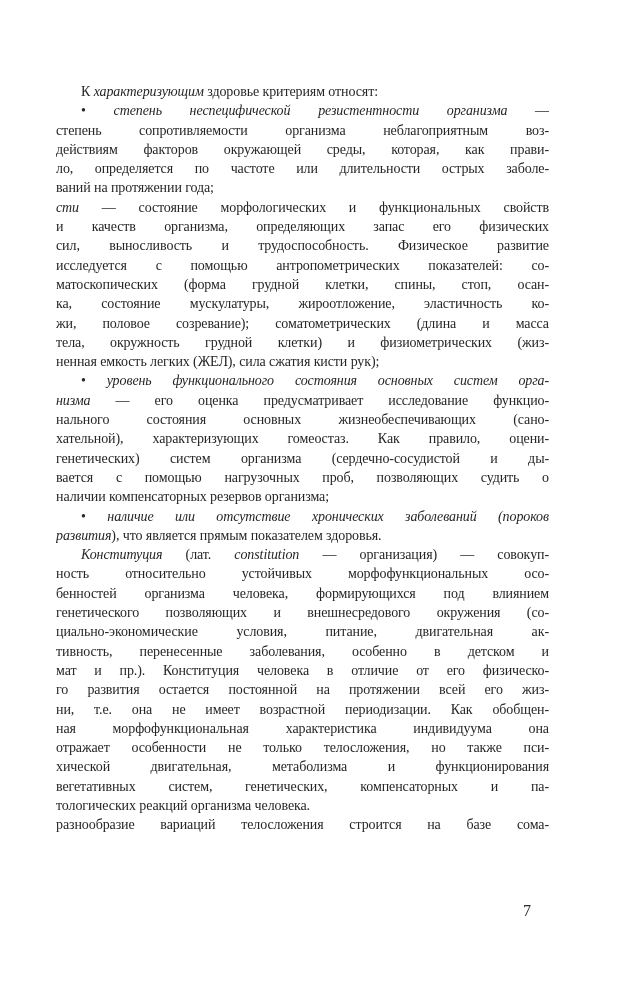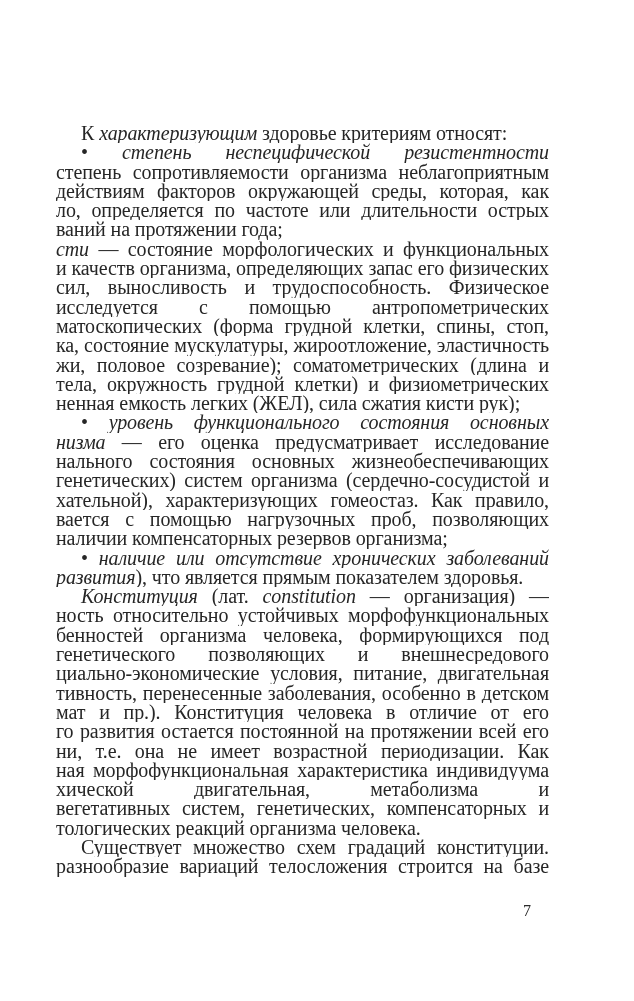--- a/index.html
+++ b/index.html
@@ -14,24 +14,23 @@
     background: #ffffff;
     overflow: hidden;
     font-family: "Liberation Serif", "DejaVu Serif", serif;
     color: #262626;
   }
   .text-block {
     position: absolute;
     left: 56px;
     top: 82px;
     width: 493px;
-    font-size: 20px;
+    font-size: 14px;
     line-height: 19.3px;
     letter-spacing: -0.1px;
-    margin-top: 42px;
   }
   .line {
     height: 19.3px;
     overflow: hidden;
     text-align: justify;
     text-align-last: justify;
     white-space: normal;
   }
   .line.last {
     text-align-last: left;
@@ -70,36 +69,36 @@
       <div class="line"><span>сил, выносливость и трудоспособность. Физическое развитие</span></div>
       <div class="line"><span>исследуется с помощью антропометрических показателей: со-</span></div>
       <div class="line"><span>матоскопических (форма грудной клетки, спины, стоп, осан-</span></div>
       <div class="line"><span>ка, состояние мускулатуры, жироотложение, эластичность ко-</span></div>
       <div class="line"><span>жи, половое созревание); соматометрических (длина и масса</span></div>
       <div class="line"><span>тела, окружность грудной клетки) и физиометрических (жиз-</span></div>
       <div class="line last"><span>ненная емкость легких (ЖЕЛ), сила сжатия кисти рук);</span></div>
       <div class="line indent"><span>• </span><em>уровень функционального состояния основных систем орга-</em></div>
       <div class="line"><em>низма</em><span> — его оценка предусматривает исследование функцио-</span></div>
       <div class="line"><span>нального состояния основных жизнеобеспечивающих (сано-</span></div>
+      <div class="line"><span>хательной), характеризующих гомеостаз. Как правило, оцени-</span></div>
       <div class="line"><span>генетических) систем организма (сердечно-сосудистой и ды-</span></div>
-      <div class="line"><span>хательной), характеризующих гомеостаз. Как правило, оцени-</span></div>
       <div class="line"><span>вается с помощью нагрузочных проб, позволяющих судить о</span></div>
       <div class="line last"><span>наличии компенсаторных резервов организма;</span></div>
       <div class="line indent"><span>• </span><em>наличие или отсутствие хронических заболеваний (пороков</em></div>
       <div class="line last"><em>развития</em><span>), что является прямым показателем здоровья.</span></div>
       <div class="line indent"><em>Конституция</em><span> (лат. </span><em>constitution</em><span> — организация) — совокуп-</span></div>
       <div class="line"><span>ность относительно устойчивых морфофункциональных осо-</span></div>
       <div class="line"><span>бенностей организма человека, формирующихся под влиянием</span></div>
       <div class="line"><span>генетического позволяющих и внешнесредового окружения (со-</span></div>
       <div class="line"><span>циально-экономические условия, питание, двигательная ак-</span></div>
       <div class="line"><span>тивность, перенесенные заболевания, особенно в детском и</span></div>
       <div class="line"><span>мат и пр.). Конституция человека в отличие от его физическо-</span></div>
       <div class="line"><span>го развития остается постоянной на протяжении всей его жиз-</span></div>
       <div class="line"><span>ни, т.е. она не имеет возрастной периодизации. Как обобщен-</span></div>
       <div class="line"><span>ная морфофункциональная характеристика индивидуума она</span></div>
+      <div class="line"><span>отражает особенности не только телосложения, но также пси-</span></div>
       <div class="line"><span>хической двигательная, метаболизма и функционирования</span></div>
       <div class="line"><span>вегетативных систем, генетических, компенсаторных и па-</span></div>
       <div class="line last"><span>тологических реакций организма человека.</span></div>
-      <div class="line indent"><span>Существует множество схем градаций конституции. Все</span></div>
       <div class="line"><span>разнообразие вариаций телосложения строится на базе сома-</span></div>
     </div>
   <div class="folio">7</div>
 </div>
 
 </body></html>

